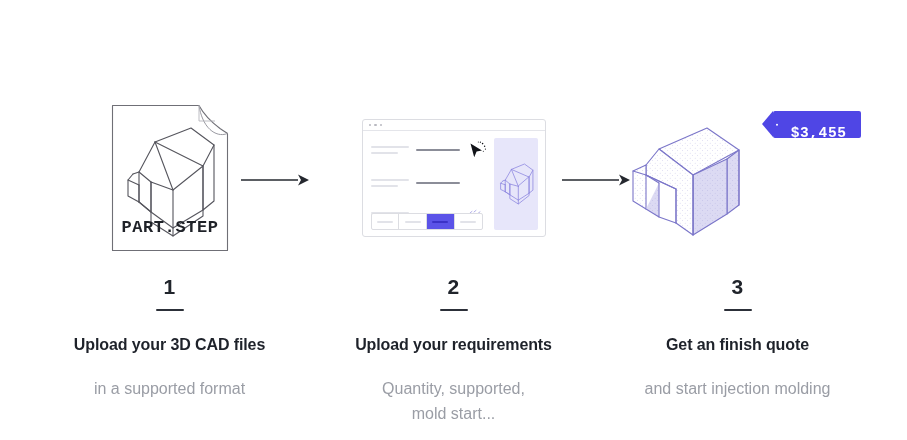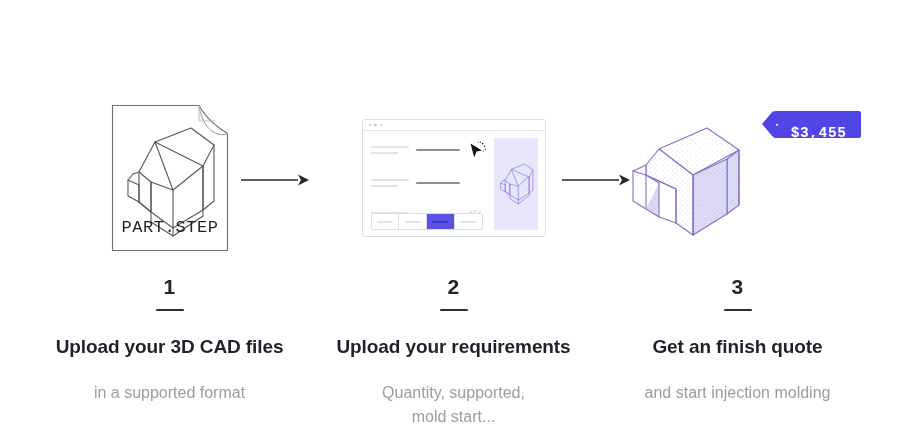--- a/index.html
+++ b/index.html
@@ -66,21 +66,21 @@
   .step-rule {
     margin-top: 12px;
     width: 28px;
     height: 2px;
     background: #2c3039;
     border-radius: 1px;
   }
 
   .step-title {
     margin-top: 24px;
-    font-size: 19px;
+    font-size: 16px;
     font-weight: bold;
     color: #1e222a;
     text-align: center;
     letter-spacing: -0.1px;
     line-height: 1.3;
   }
 
   .step-sub {
     margin-top: 21px;
     font-size: 16px;
@@ -101,20 +101,21 @@
     align-items: center;
   }
   .connector.c1 { left: 241px; }
   .connector.c2 { left: 562px; }
 
   
   .file-card {
     position: relative;
     width: 118px;
     height: 148px;
+    font-weight: bold;
   }
 
   
   .app-window {
     position: relative;
     width: 184px;
     height: 118px;
     background: #ffffff;
     border: 1px solid #dcdde2;
     border-radius: 3px;

